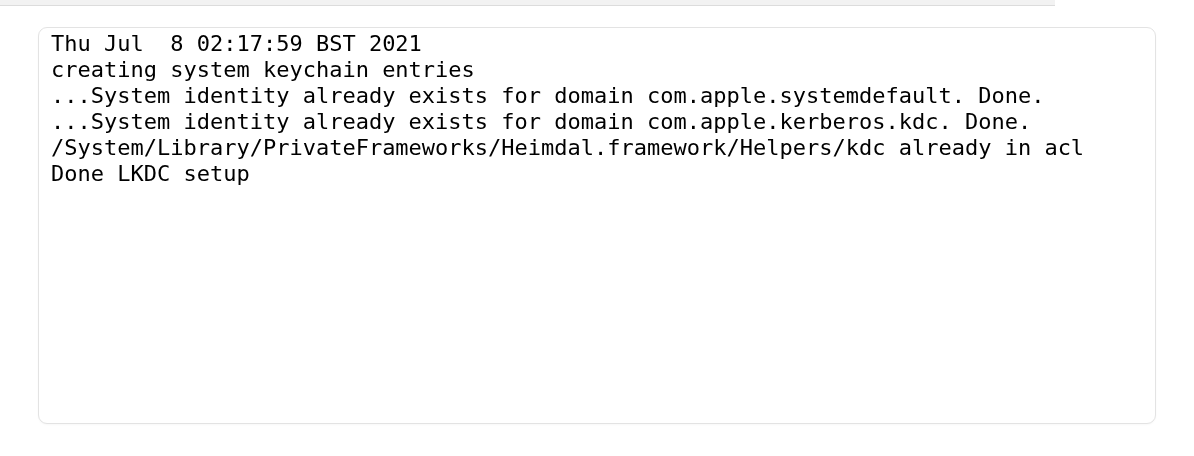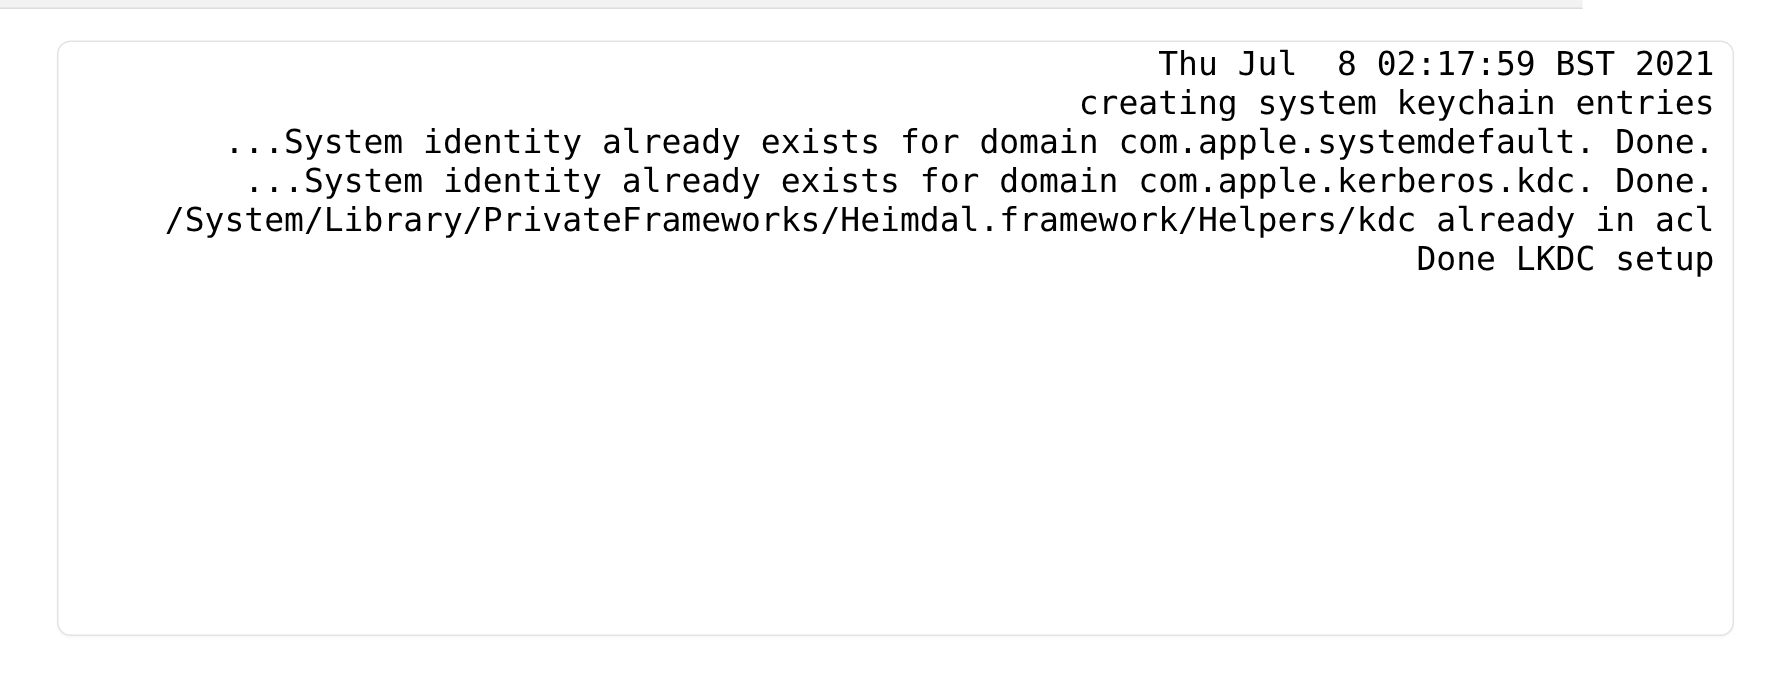--- a/index.html
+++ b/index.html
@@ -9,21 +9,20 @@
     width: 1194px;
     height: 456px;
     overflow: hidden;
     font-family: "Liberation Sans", sans-serif;
   }
   .viewport {
     position: relative;
     width: 1055px;
     height: 456px;
     background: #ffffff;
-    text-align: right;
   }
   .top-bar {
     position: absolute;
     top: 0;
     left: 0;
     width: 100%;
     height: 6px;
     background: #f2f2f2;
     border-bottom: 1.5px solid #dcdcdc;
     box-sizing: border-box;

